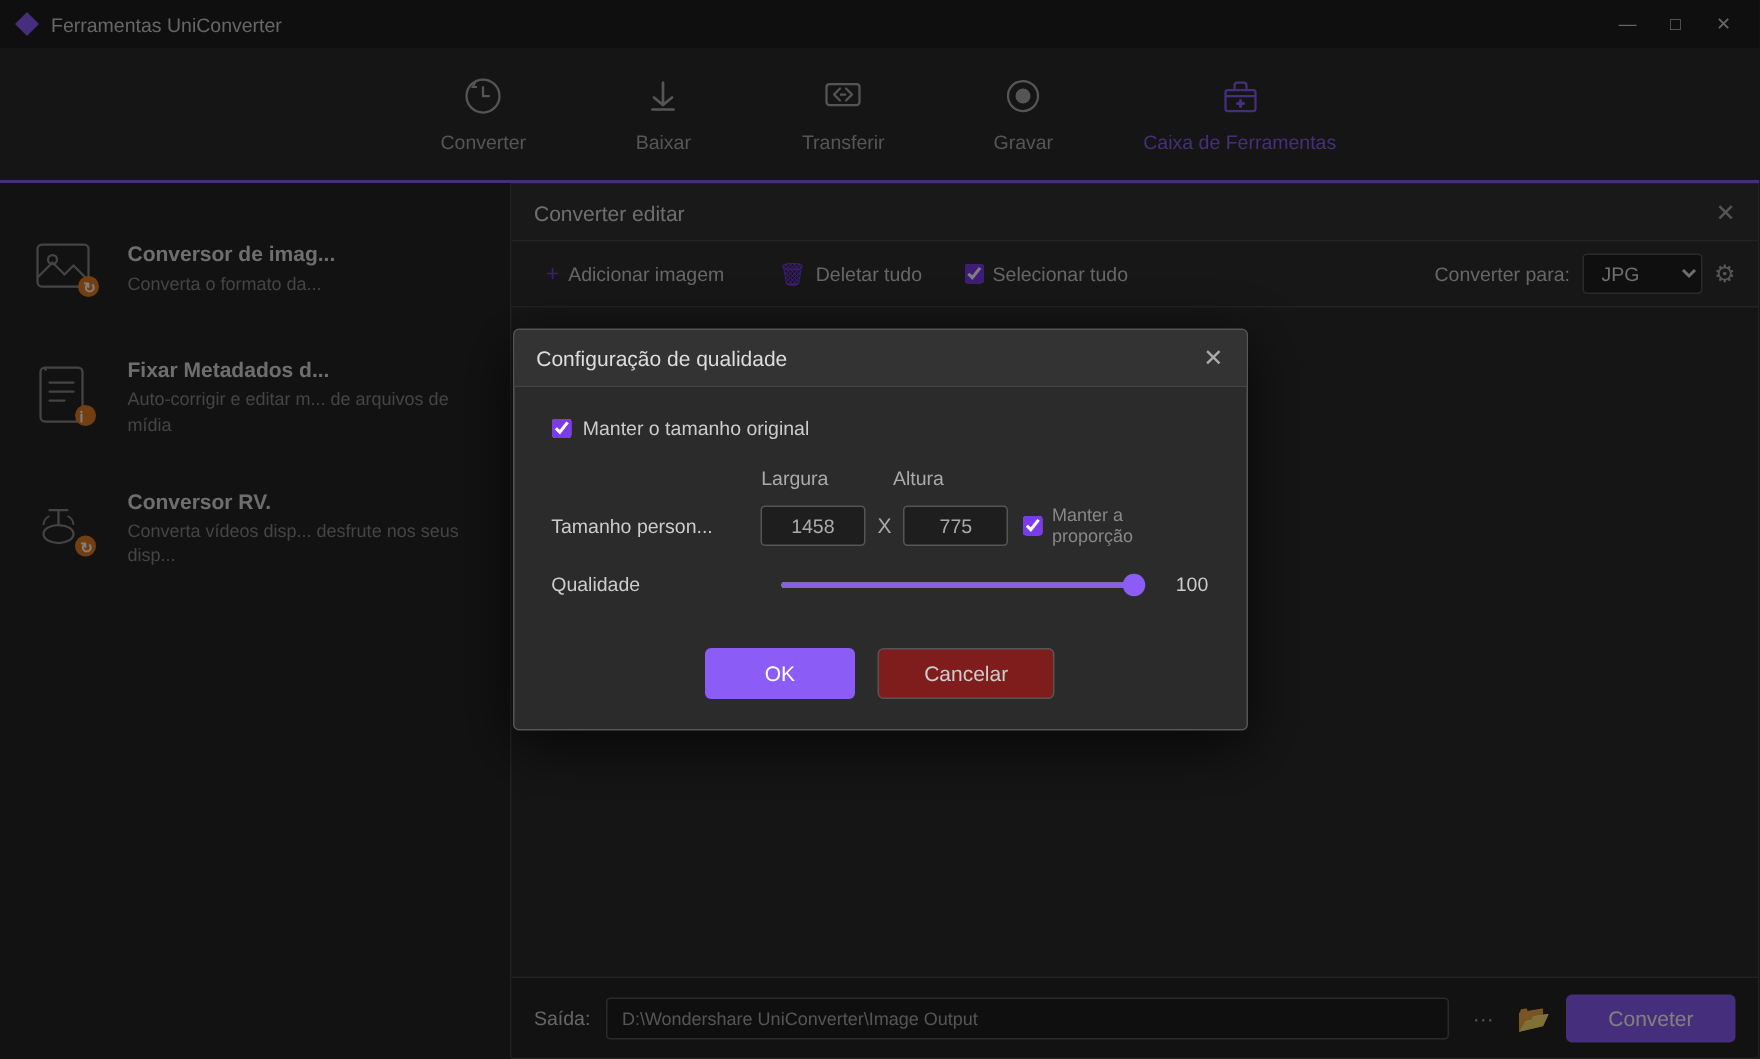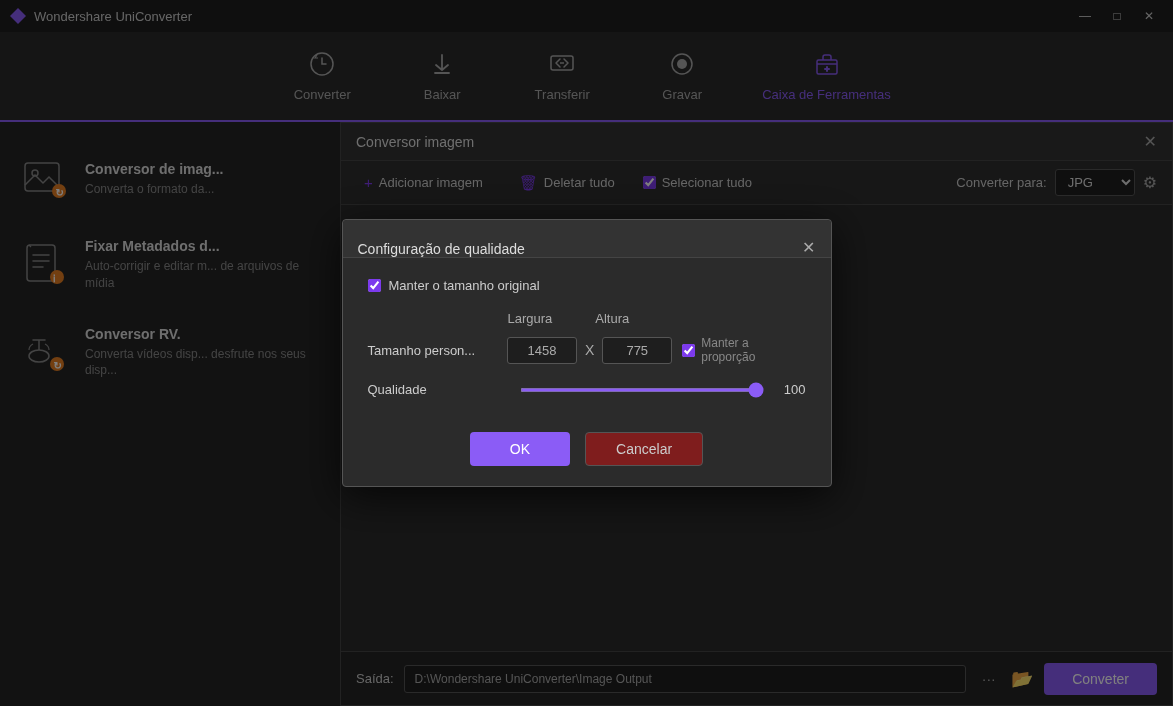--- a/index.html
+++ b/index.html
@@ -362,21 +362,21 @@
       width: 490px;
       background: #2b2b2b;
       border: 1px solid #555;
       border-radius: 4px;
       box-shadow: 0 10px 40px rgba(0,0,0,0.7);
     }
     .dialog-titlebar {
       height: 38px;
       background: #333;
       display: flex;
-      align-items: flex-end;
+      align-items: center;
       justify-content: space-between;
       padding: 0 15px;
       border-bottom: 1px solid #444;
       border-radius: 4px 4px 0 0;
     }
     .dialog-titlebar span {
       color: #ddd;
       font-size: 14px;
     }
     .dialog-body {
@@ -479,21 +479,21 @@
       cursor: pointer;
       min-width: 90px;
     }
   </style>
 </head>
 <body>
 
 <div class="titlebar">
   <div class="titlebar-left">
     <div class="titlebar-logo"></div>
-    <span>Wondershare UniConverter</span>
+    <span>Ferramentas UniConverter</span>
   </div>
   <div class="titlebar-controls">
     <button class="titlebar-btn">—</button>
     <button class="titlebar-btn">□</button>
     <button class="titlebar-btn close">✕</button>
   </div>
 </div>
 
 <div class="navbar">
   <div class="nav-item">
@@ -599,21 +599,21 @@
         <h3>Conversor RV.</h3>
         <p>Converta vídeos disp... desfrute nos seus disp...</p>
       </div>
     </div>
   </div>
 
   <div class="converter-panel">
     <div class="converter-window">
 
       <div class="converter-titlebar">
-        <span>Conversor imagem</span>
+        <span>Converter editar</span>
         <button class="close-btn">✕</button>
       </div>
 
       <div class="converter-toolbar">
         <button class="toolbar-btn">
           <span class="btn-icon">+</span>
           <span>Adicionar imagem</span>
         </button>
         <button class="toolbar-btn">
           <span class="btn-icon">🗑</span>

